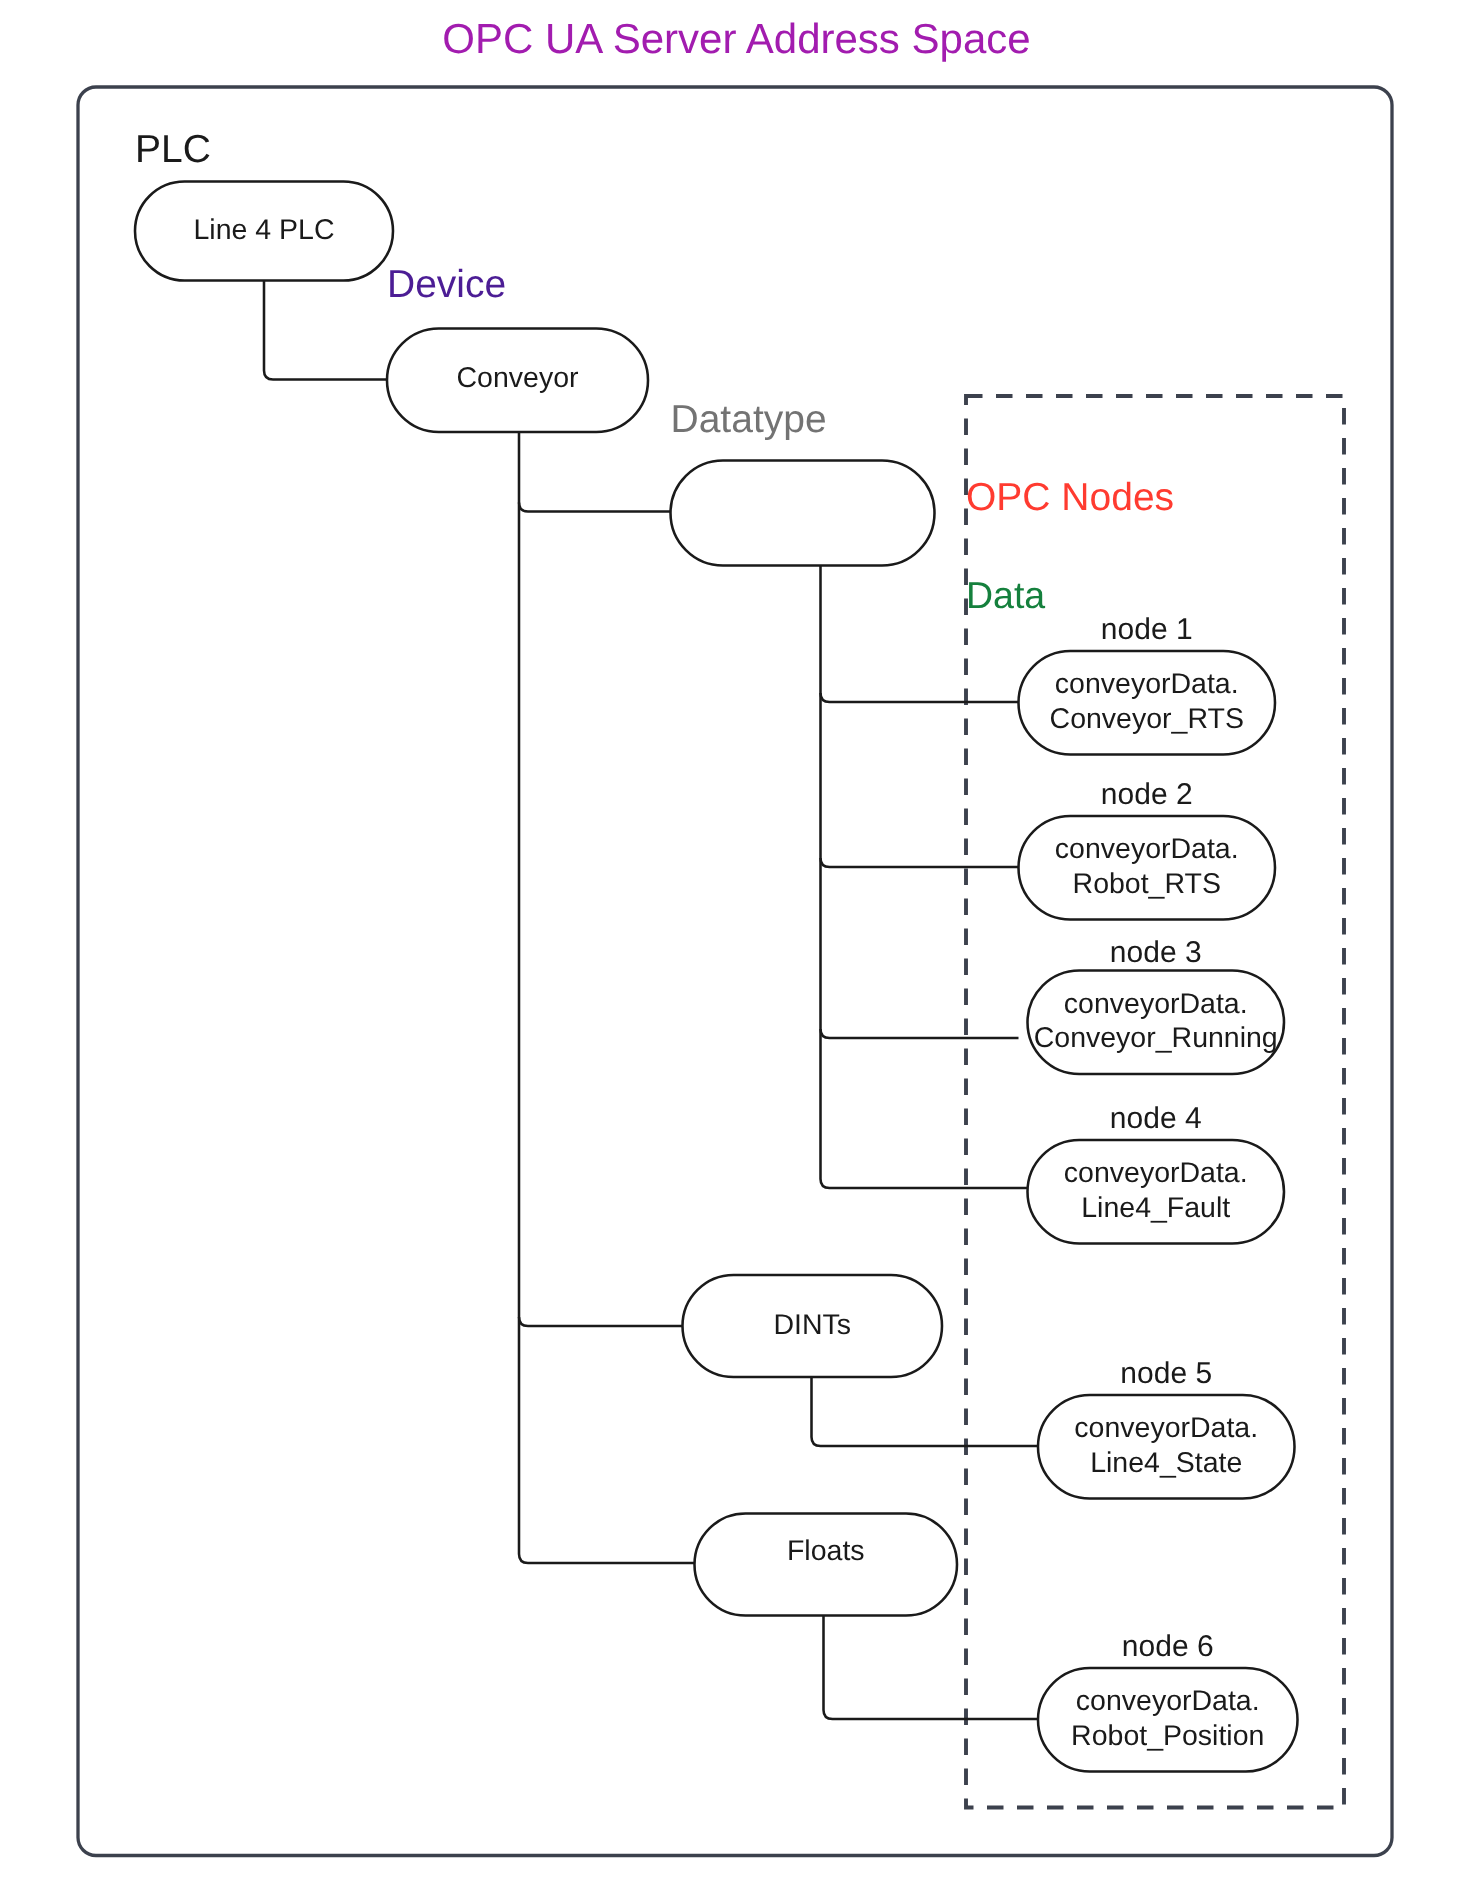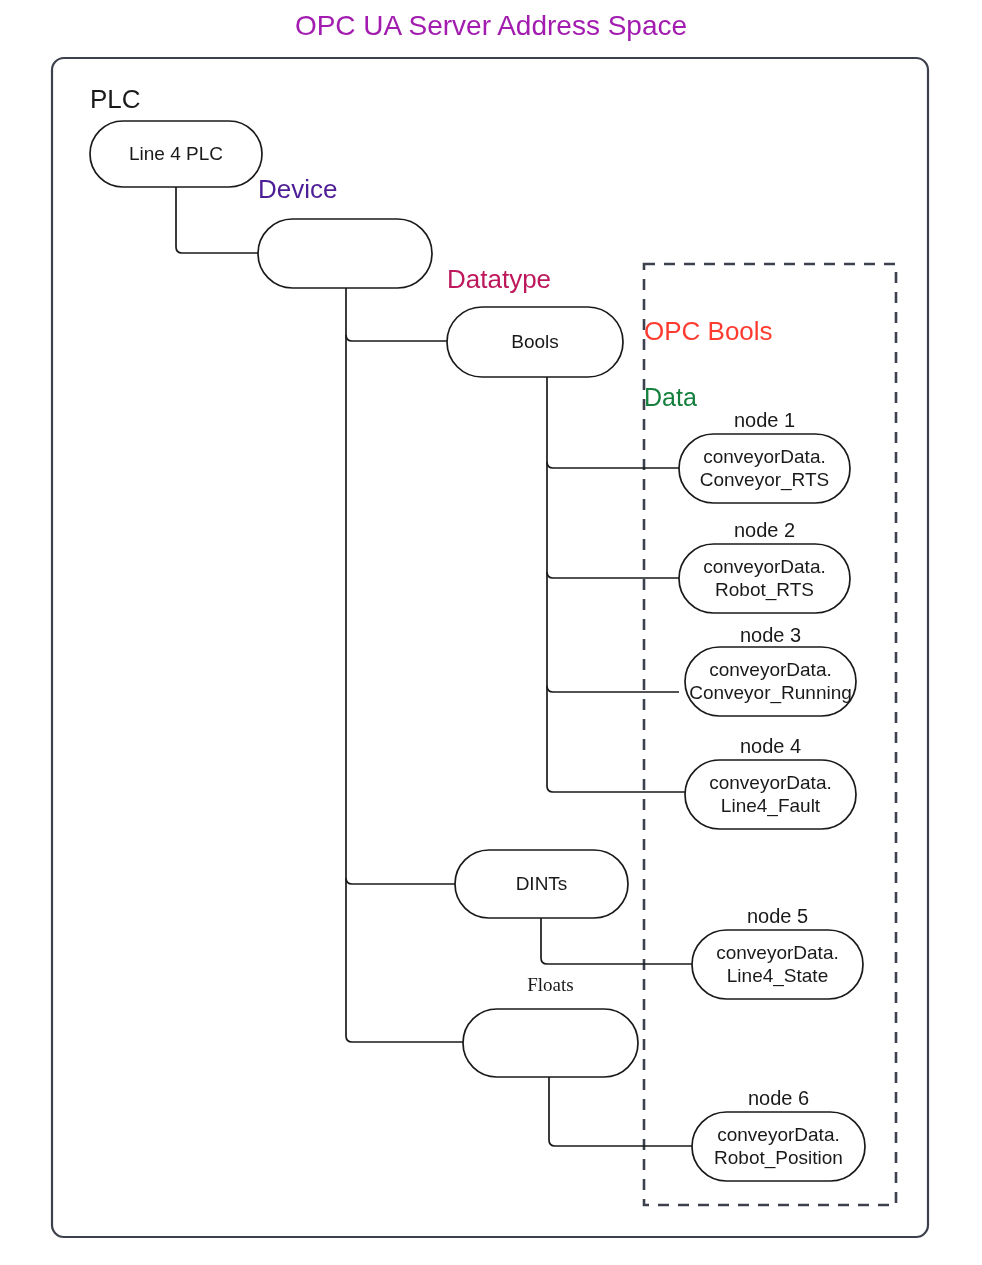--- a/index.html
+++ b/index.html
@@ -111,28 +111,28 @@
       <rect x="679" y="544" width="171" height="69" rx="34.5" ry="34.5"></rect>
       <rect x="685" y="647" width="171" height="69" rx="34.5" ry="34.5"></rect>
       <rect x="685" y="760" width="171" height="69" rx="34.5" ry="34.5"></rect>
       <rect x="692" y="930" width="171" height="69" rx="34.5" ry="34.5"></rect>
       <rect x="692" y="1112" width="173" height="69" rx="34.5" ry="34.5"></rect>
     </g>
   </svg>
 
   <div class="group-caption" style="left:90px; top:84px; width:172px; font-size:26px; color:#1a1a1a;">PLC</div>
   <div class="group-caption" style="left:258px; top:174px; width:174px; font-size:26px; color:#4c1d95;">Device</div>
-  <div class="group-caption" style="left:447px; top:264px; width:176px; font-size:26px; color:#be185d;">Datatype</div>
-  <div class="group-caption" style="left:644px; top:316px; width:252px; font-size:26px; color:#ff3b30;">OPC Bools</div>
+  <div class="group-caption" style="left:447px; top:264px; width:176px; font-size:26px; color:#737373;">Datatype</div>
+  <div class="group-caption" style="left:644px; top:316px; width:252px; font-size:26px; color:#ff3b30;">OPC Nodes</div>
   <div class="group-caption" style="left:644px; top:383px; width:252px; font-size:25px; color:#15803d;">Data</div>
 
   <div class="box-text" style="left:90px; top:121px; width:172px; height:66px; font-size:19px;">Line 4 PLC</div>
-  <div class="box-text" style="left:447px; top:307px; width:176px; height:70px; font-size:19px;">Bools</div>
+  <div class="box-text" style="left:258px; top:219px; width:174px; height:69px; font-size:19px;">Conveyor</div>
   <div class="box-text" style="left:455px; top:850px; width:173px; height:68px; font-size:19px;">DINTs</div>
-  <div class="box-text" style="left:463px; top:951px; width:175px; height:68px; font-size:19px;font-family:Liberation Serif, serif;">Floats</div>
+  <div class="box-text" style="left:463px; top:1001px; width:175px; height:68px; font-size:19px;">Floats</div>
 
   <div class="node-label" style="left:679px; top:409px; width:171px; font-size:20px;">node 1</div>
   <div class="box-text" style="left:679px; top:434px; width:171px; height:69px; font-size:19px;">
     <span>conveyorData.</span>
     <span>Conveyor_RTS</span>
   </div>
 
   <div class="node-label" style="left:679px; top:519px; width:171px; font-size:20px;">node 2</div>
   <div class="box-text" style="left:679px; top:544px; width:171px; height:69px; font-size:19px;">
     <span>conveyorData.</span>

